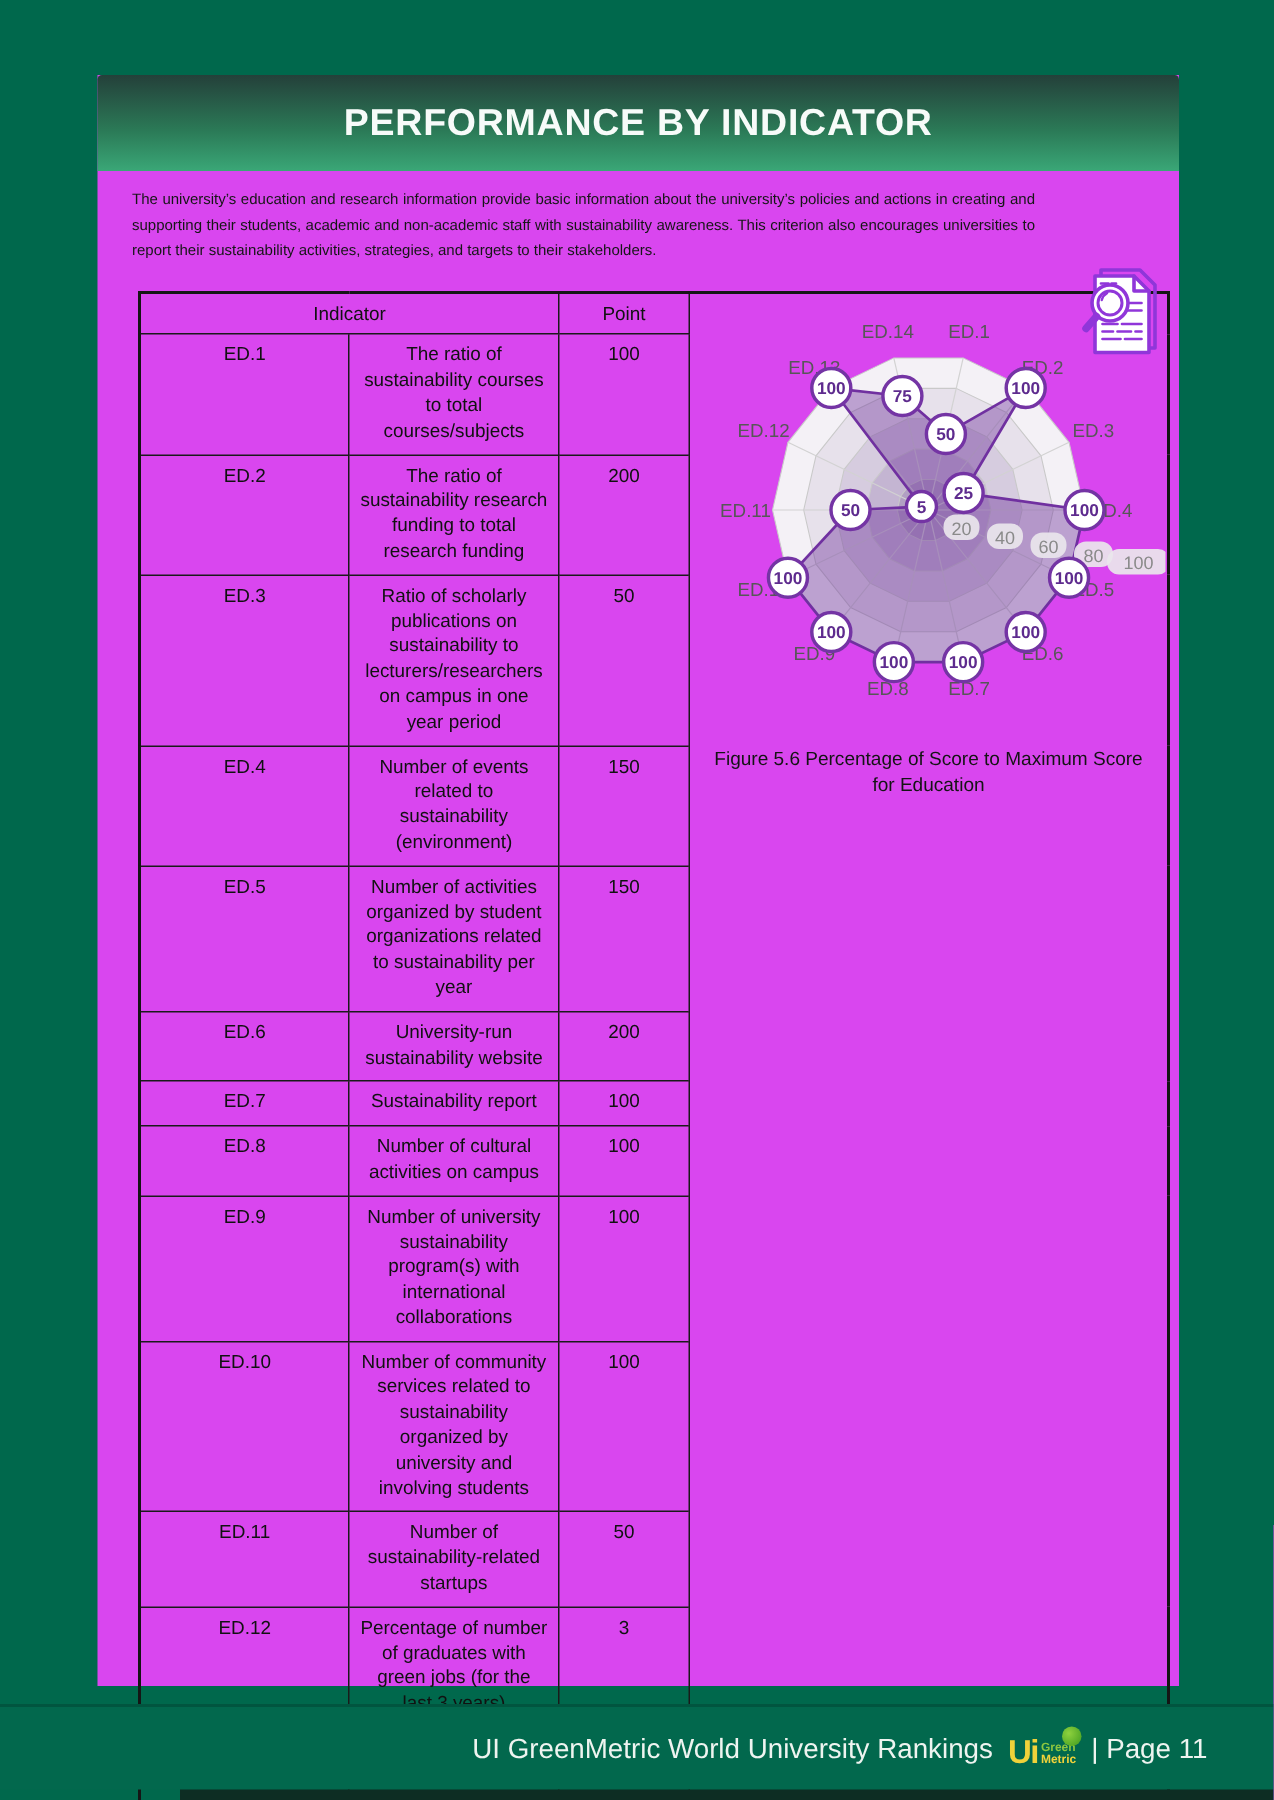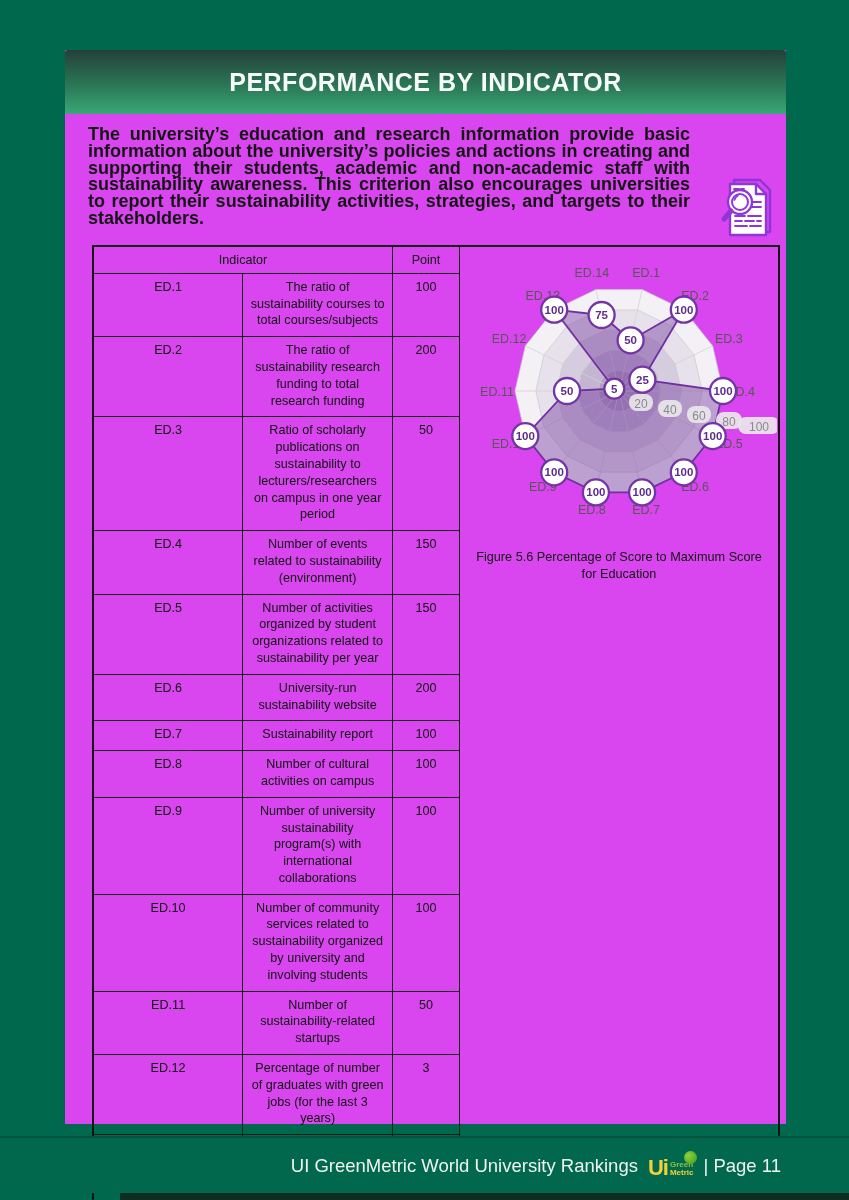--- a/index.html
+++ b/index.html
@@ -21,48 +21,48 @@
   }
   .banner-title{
     color:#f7fbf9;font-size:25px;font-weight:bold;letter-spacing:.5px;
   }
   .section-heading{
     margin:24px 0 0 23px;font-size:18px;font-weight:bold;color:#101010;
     letter-spacing:.2px;
   }
   .intro{
     margin:12px 0 0 23px;width:602px;text-align:justify;
-    font-size:18px;line-height:16.8px;color:#161616;font-weight:bold;
+    font-size:10px;line-height:16.8px;color:#161616;
   }
   .doc-icon{position:absolute;left:647px;top:122px;width:66px;height:66px;}
   .table-wrap{margin:18px 0 0 27px;}
   table.ind-table{
     border-collapse:collapse;table-layout:fixed;width:688px;
     font-size:12.6px;color:#111;border:2.2px solid #151515;
   }
   table.ind-table td{
     border:1.6px solid #1a1a1a;vertical-align:top;
     padding:5px 7px 7px 7px;line-height:16.8px;
   }
   td.c-code{width:64px;text-align:center;}
   td.c-desc{width:240px;text-align:center;}
   td.c-point{width:66px;text-align:center;margin-left:36px;}
-  tr.head-row td{text-align:center;padding:5px 0;line-height:16px;}
+  tr.head-row td{text-align:center;padding:5px 10px;line-height:16px;}
   td.chart-cell{width:318px;padding:0 !important;text-align:center;}
   #radar{display:block;margin:4px auto 0 auto;}
   .fig-caption{
     margin:12px auto 0 auto;width:300px;text-align:center;
     font-size:12.7px;line-height:17px;color:#141414;
   }
   .footer-bar{
     position:absolute;left:0;top:1136px;width:849px;height:57px;
     background:#02684d;border-top:2px solid rgba(0,0,0,0.18);
     box-sizing:border-box;
     display:flex;align-items:center;justify-content:flex-end;
-    padding-right:68px;color:#eef4f0;font-size:18.5px;
+    padding-right:44px;color:#eef4f0;font-size:18.5px;
   }
   .footer-text{white-space:pre;}
   .footer-logo{display:inline-flex;align-items:flex-start;margin:0 10px 0 10px;position:relative;top:2px;}
   .logo-ui{
     font-weight:800;font-size:22px;line-height:20px;color:#f0d23a;
     letter-spacing:-1px;position:relative;
   }
   .logo-globe{
     position:absolute;right:-3px;top:-7px;width:13px;height:13px;border-radius:50%;
     background:radial-gradient(circle at 35% 35%,#8ed13e,#3f9b1e);

